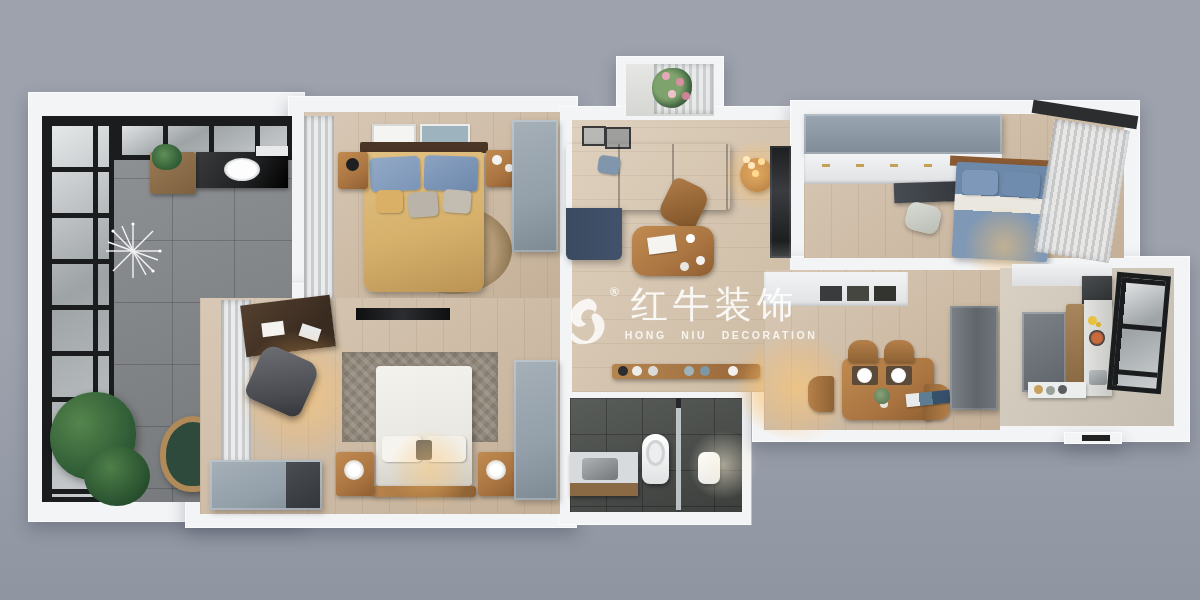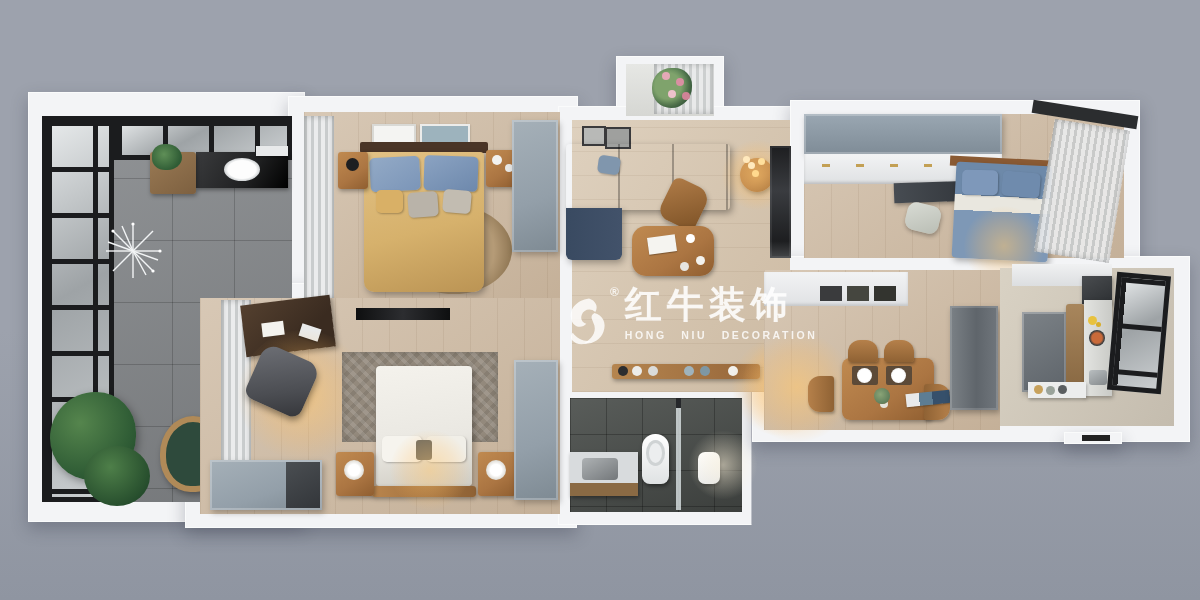--- a/index.html
+++ b/index.html
@@ -42,22 +42,22 @@
         border-radius:3px;box-shadow:1px 2px 4px rgba(0,0,0,.35);}
   .glow{border-radius:50%;background:radial-gradient(circle,rgba(255,199,112,.6) 0%,rgba(255,190,100,.25) 45%,transparent 72%);
         pointer-events:none;}
   .glow-w{border-radius:50%;background:radial-gradient(circle,rgba(255,244,220,.55) 0%,transparent 70%);}
   .pillow{border-radius:5px;box-shadow:1px 1px 2px rgba(0,0,0,.25);}
   #watermark{position:absolute;left:562px;top:284px;display:flex;align-items:flex-start;
         color:var(--c-watermark_white);z-index:60;}
   #wm-logo{width:54px;height:60px;margin-top:8px;}
   #wm-reg{font-size:12px;line-height:12px;margin:2px 2px 0 -6px;font-weight:bold;}
   #wm-text{display:flex;flex-direction:column;margin-left:4px;}
-  #wm-title{font-size:37px;font-weight:bold;letter-spacing:5px;line-height:42px;white-space:nowrap;
-        text-shadow:0 0 1px rgba(255,255,255,.3);}
+  #wm-title{font-size:37px;font-weight:normal;letter-spacing:5px;line-height:42px;white-space:nowrap;
+        text-shadow:0 0 1px rgba(255,255,255,.3);margin-left:6px;}
   #wm-sub{font-size:10.5px;font-weight:bold;letter-spacing:2.6px;word-spacing:9px;margin-top:3px;white-space:nowrap;}
 </style>
 </head>
 <body>
 
 <div id="scene">
 
   <div class="wall" style="left:28px;top:92px;width:277px;height:430px;"></div>
   <div class="wall" style="left:288px;top:96px;width:290px;height:222px;"></div>
   <div class="wall" style="left:185px;top:283px;width:392px;height:245px;"></div>

